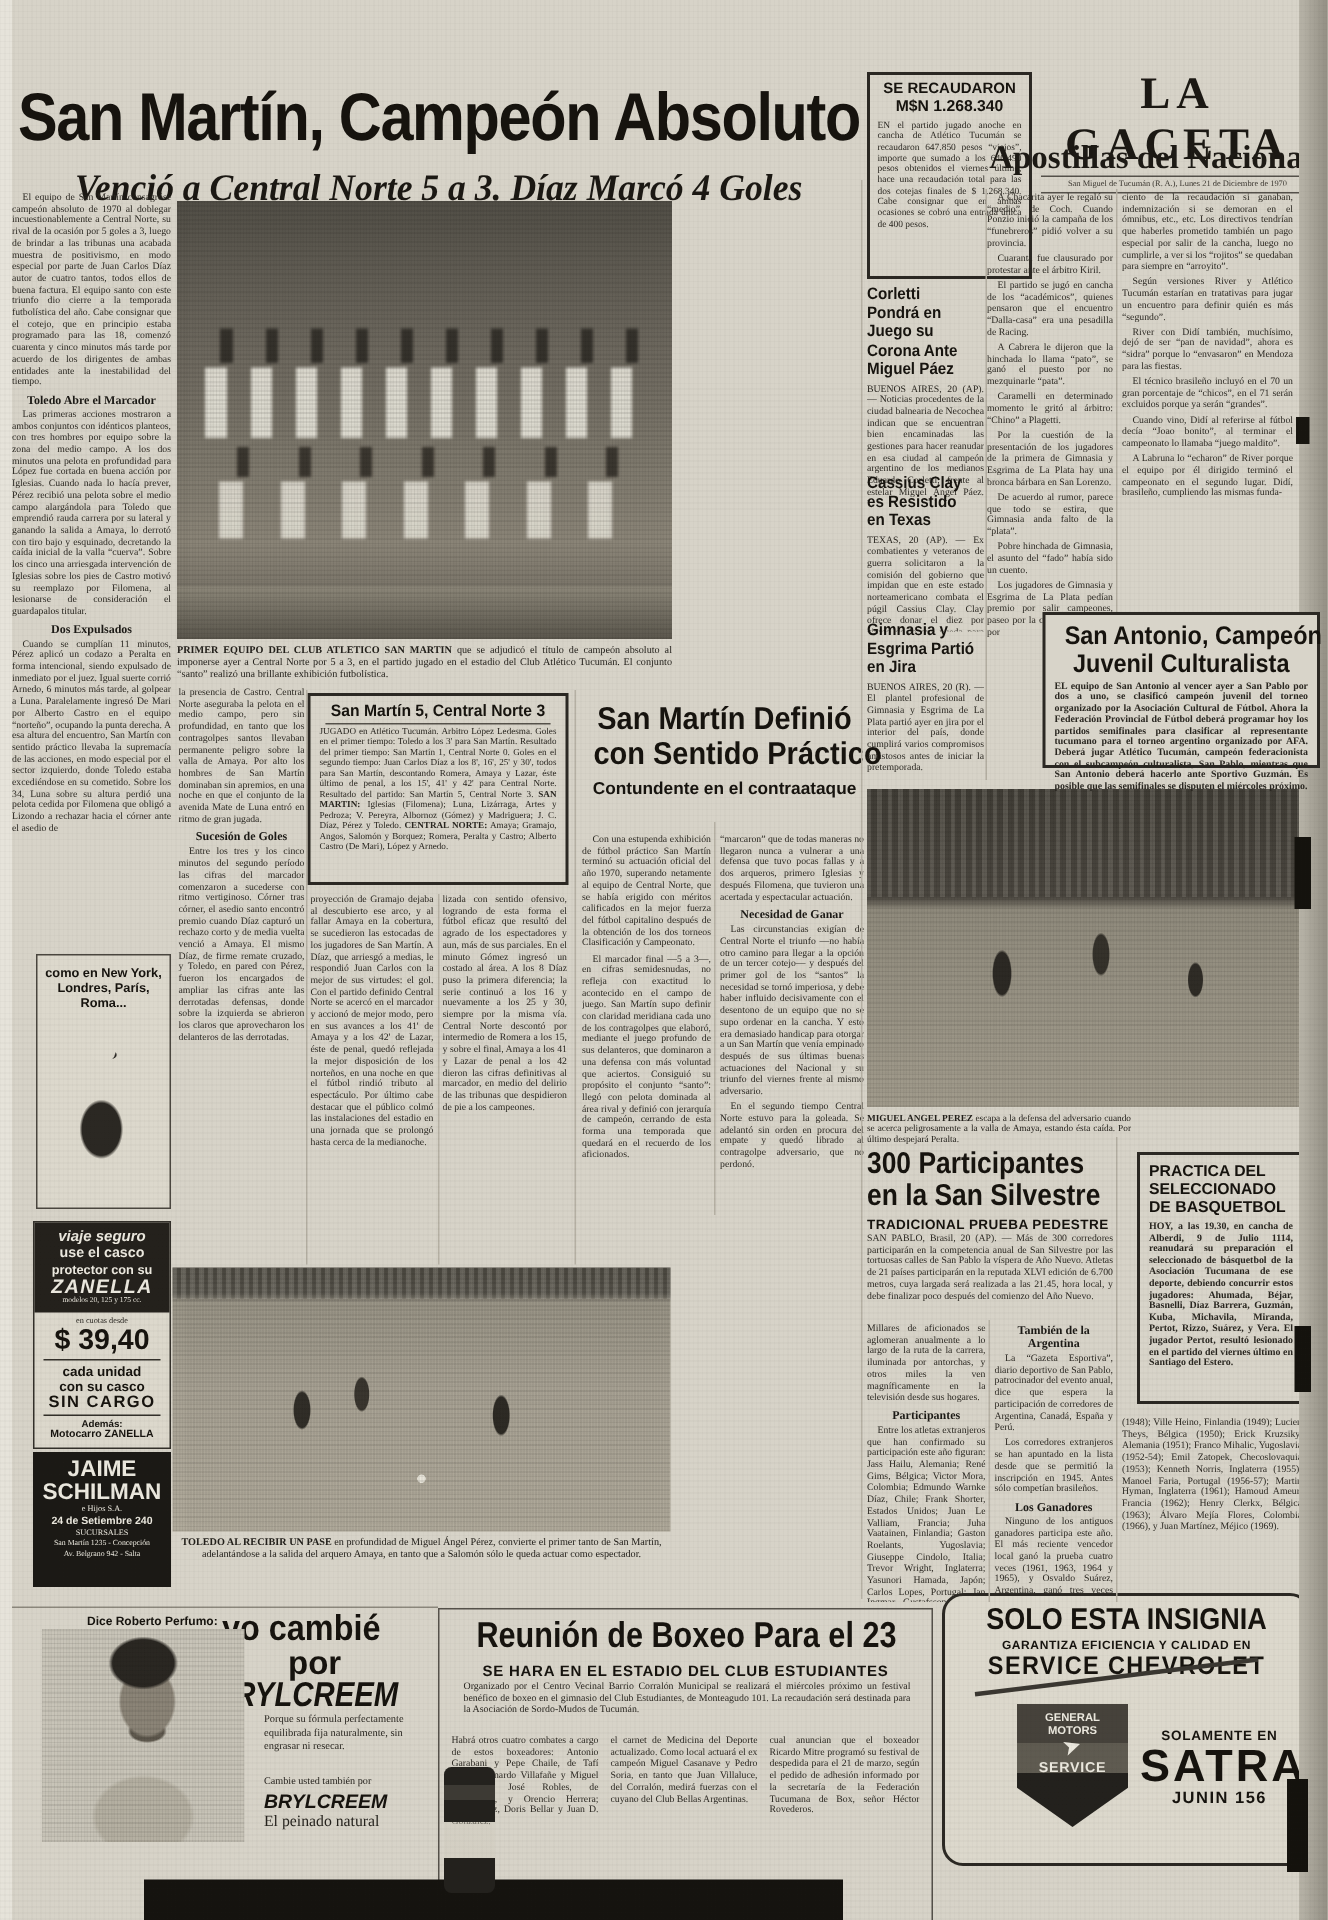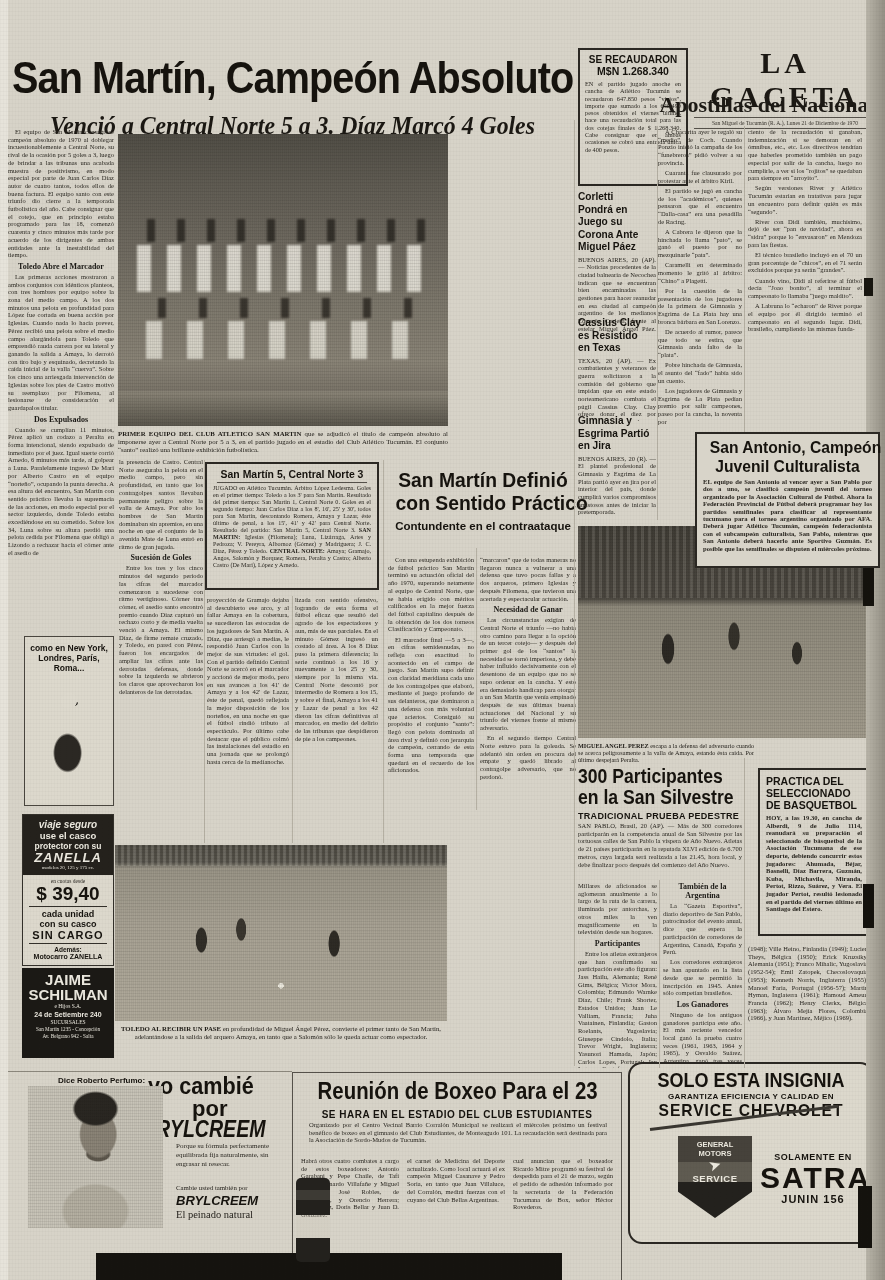--- a/index.html
+++ b/index.html
@@ -152,21 +152,21 @@
         radial-gradient(ellipse 8px 18px at 73% 60%, #2f2c26 0 58%, transparent 66%),
         linear-gradient(180deg,#3f3c35 0%,#4a463f 34%,#8f8a7c 38%,#a19b8c 100%);">
     <div class="strip" style="left:0;right:0;top:0;height:34%;
          background:repeating-linear-gradient(90deg,rgba(215,211,200,.16) 0 3px,transparent 3px 7px);"></div>
     <div class="grain"></div>
   </div>
   <div class="abs caption" style="left:578px;top:742px;width:176px;height:24px;font-size:6.2px;line-height:7.2px;">
     <b>MIGUEL ANGEL PEREZ</b><span> escapa a la defensa del adversario cuando se acerca peligrosamente a la valla de Amaya, estando ésta caída. Por último despejará Peralta.</span>
   </div>
 
-  <div class="nbox" style="left:695px;top:432px;width:185px;height:136px;padding:4px 6px;z-index:3;">
+  <div class="nbox" style="left:695px;top:408px;width:185px;height:104px;padding:4px 6px;z-index:3;">
     <div class="headline-sans" style="font-size:17px;line-height:19px;text-align:center;white-space:nowrap;transform:scaleX(.92);transform-origin:center;">San Antonio, Campeón</div>
     <div class="headline-sans" style="font-size:17px;line-height:19px;text-align:center;white-space:nowrap;transform:scaleX(.92);transform-origin:center;margin-bottom:2px;">Juvenil Culturalista</div>
     <div class="bt" style="font-weight:bold;font-size:6.6px;line-height:7.4px;height:76px;">EL equipo de San Antonio al vencer ayer a San Pablo por dos a uno, se clasificó campeón juvenil del torneo organizado por la Asociación Cultural de Fútbol. Ahora la Federación Provincial de Fútbol deberá programar hoy los partidos semifinales para clasificar al representante tucumano para el torneo argentino organizado por AFA. Deberá jugar Atlético Tucumán, campeón federacionista con el subcampeón culturalista, San Pablo, mientras que San Antonio deberá hacerlo ante Sportivo Guzmán. Es posible que las semifinales se disputen el miércoles próximo.</div>
   </div>
 
   <div class="abs" style="left:578px;top:766px;width:166px;">
     <div class="headline-sans" style="font-size:20px;line-height:21px;white-space:nowrap;transform:scaleX(.88);transform-origin:left;">300 Participantes</div>
     <div class="headline-sans" style="font-size:20px;line-height:21px;white-space:nowrap;transform:scaleX(.88);transform-origin:left;">en la San Silvestre</div>
     <div class="headline-sans" style="font-size:9px;letter-spacing:.3px;margin-top:3px;">TRADICIONAL PRUEBA PEDESTRE</div>
   </div>

